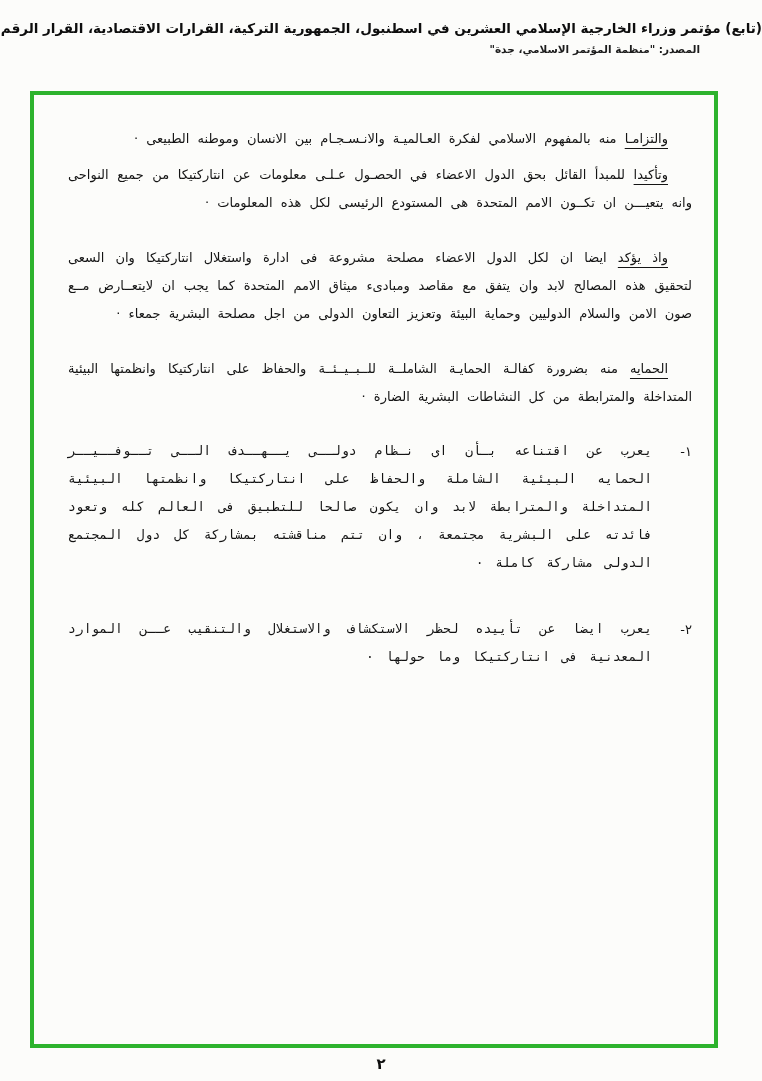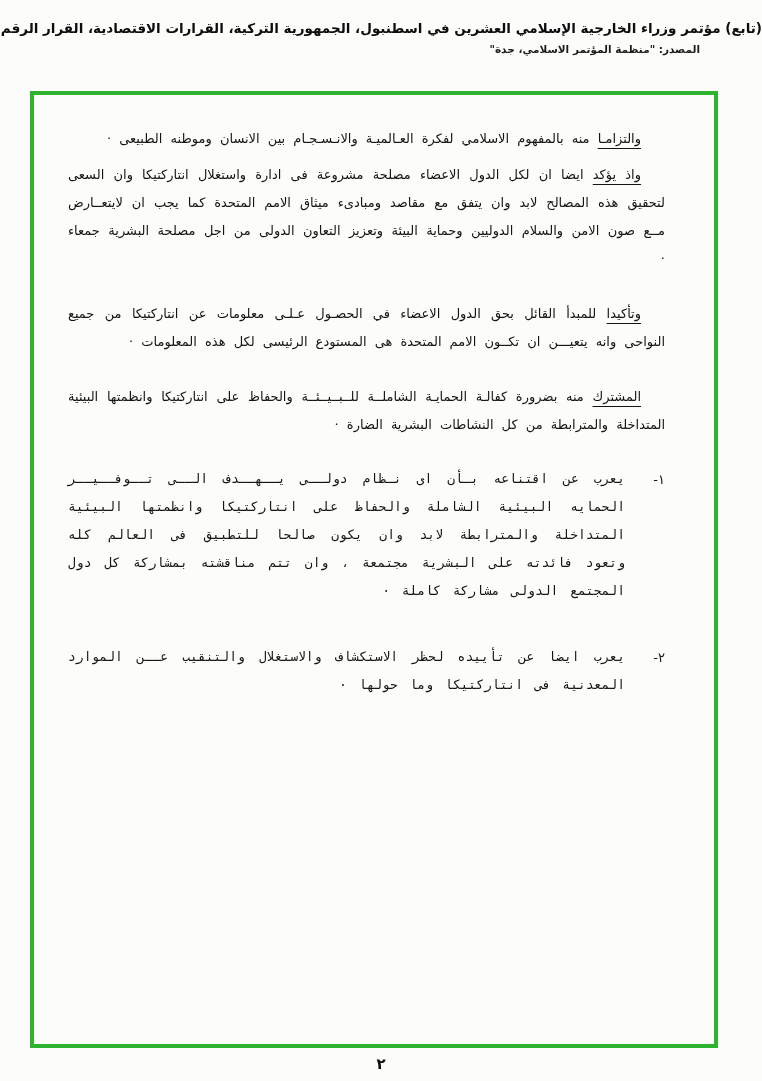--- a/index.html
+++ b/index.html
@@ -40,21 +40,21 @@
     position: absolute;
     top: 91px;
     left: 30px;
     width: 688px;
     height: 957px;
     border: 4px solid #2db32d;
     background: transparent;
     overflow: hidden;
   }
   .content {
-    padding: 30px 49px 20px 34px;
+    padding: 30px 22px 20px 34px;
     font-size: 13px;
     line-height: 28px;
     text-align: justify;
     word-spacing: 4px;
     color: #141414;
   }
   .para {
     text-indent: 24px;
     margin-bottom: 27px;
   }
@@ -106,25 +106,25 @@
     <div class="header-source">المصدر: "منظمة المؤتمر الاسلامي، جدة"</div>
   </div>
 
   <div class="green-box" style="border-color: rgb(45, 179, 45);">
     <div class="content">
 
       <p class="para tight"><span class="lead">والتزامـا</span><span> منه بالمفهوم الاسلامي لفكرة العـالميـة والانـسـجـام بين الانسان وموطنه الطبيعى ·</span></p>
 
 
 
+      <p class="para"><span class="lead">وتأكيدا</span><span> للمبدأ القائل بحق الدول الاعضاء في الحصـول عـلـى معلومات عن انتاركتيكا من جميع النواحى وانه يتعيـــن ان تكــون الامم المتحدة هى المستودع الرئيسى لكل هذه المعلومات ·</span></p>
+
       <p class="para"><span class="lead">واذ يؤكد</span><span> ايضا ان لكل الدول الاعضاء مصلحة مشروعة فى ادارة واستغلال انتاركتيكا وان السعى لتحقيق هذه المصالح لابد وان يتفق مع مقاصد ومبادىء ميثاق الامم المتحدة كما يجب ان لايتعــارض مــع صون الامن والسلام الدوليين وحماية البيئة وتعزيز التعاون الدولى من اجل مصلحة البشرية جمعاء ·</span></p>
 
-      <p class="para"><span class="lead">وتأكيدا</span><span> للمبدأ القائل بحق الدول الاعضاء في الحصـول عـلـى معلومات عن انتاركتيكا من جميع النواحى وانه يتعيـــن ان تكــون الامم المتحدة هى المستودع الرئيسى لكل هذه المعلومات ·</span></p>
-
-      <p class="para"><span class="lead">المشترك</span><span> منه بضرورة كفالـة الحمايـة الشاملــة للــبــيــئــة والحفاظ على انتاركتيكا وانظمتها البيئية المتداخلة والمترابطة من كل النشاطات البشرية الضارة ·</span></p>
+      <p class="para"><span class="lead">الحمايه</span><span> منه بضرورة كفالـة الحمايـة الشاملــة للــبــيــئــة والحفاظ على انتاركتيكا وانظمتها البيئية المتداخلة والمترابطة من كل النشاطات البشرية الضارة ·</span></p>
 
       <div class="items">
         <div class="item">
           <span class="item-number">١-</span>
           <span class="item-text">يعرب عن اقتناعه بـأن اى نـظام دولــى يــهــدف الــى تــوفــيــر الحمايه البيئية الشاملة والحفاظ على انتاركتيكا وانظمتها البيئية المتداخلة والمترابطة لابد وان يكون صالحا للتطبيق فى العالم كله وتعود فائدته على البشرية مجتمعة ، وان تتم مناقشته بمشاركة كل دول المجتمع الدولى مشاركة كاملة ·</span>
         </div>
         <div class="item">
           <span class="item-number">٢-</span>
           <span class="item-text">يعرب ايضا عن تأييده لحظر الاستكشاف والاستغلال والتنقيب عــن الموارد المعدنية فى انتاركتيكا وما حولها ·</span>
         </div>

